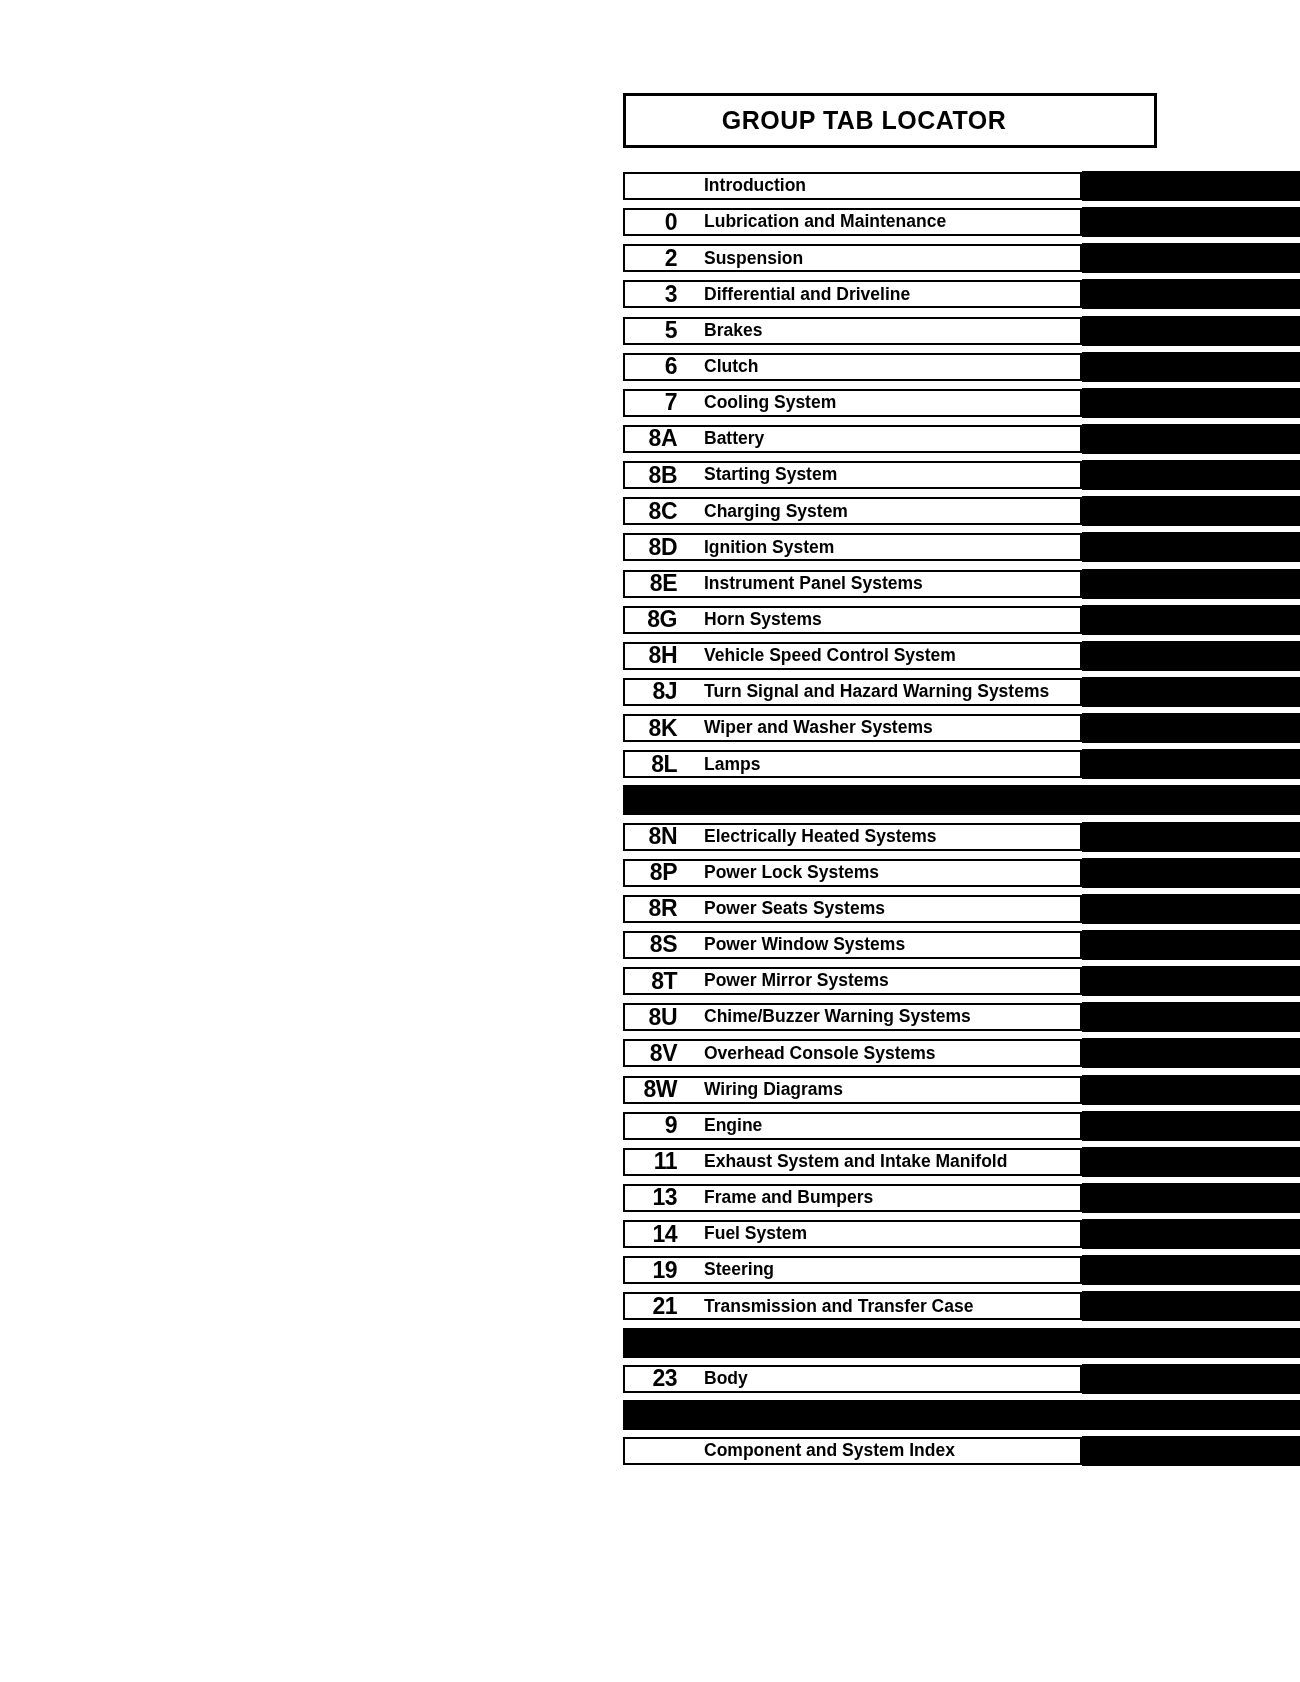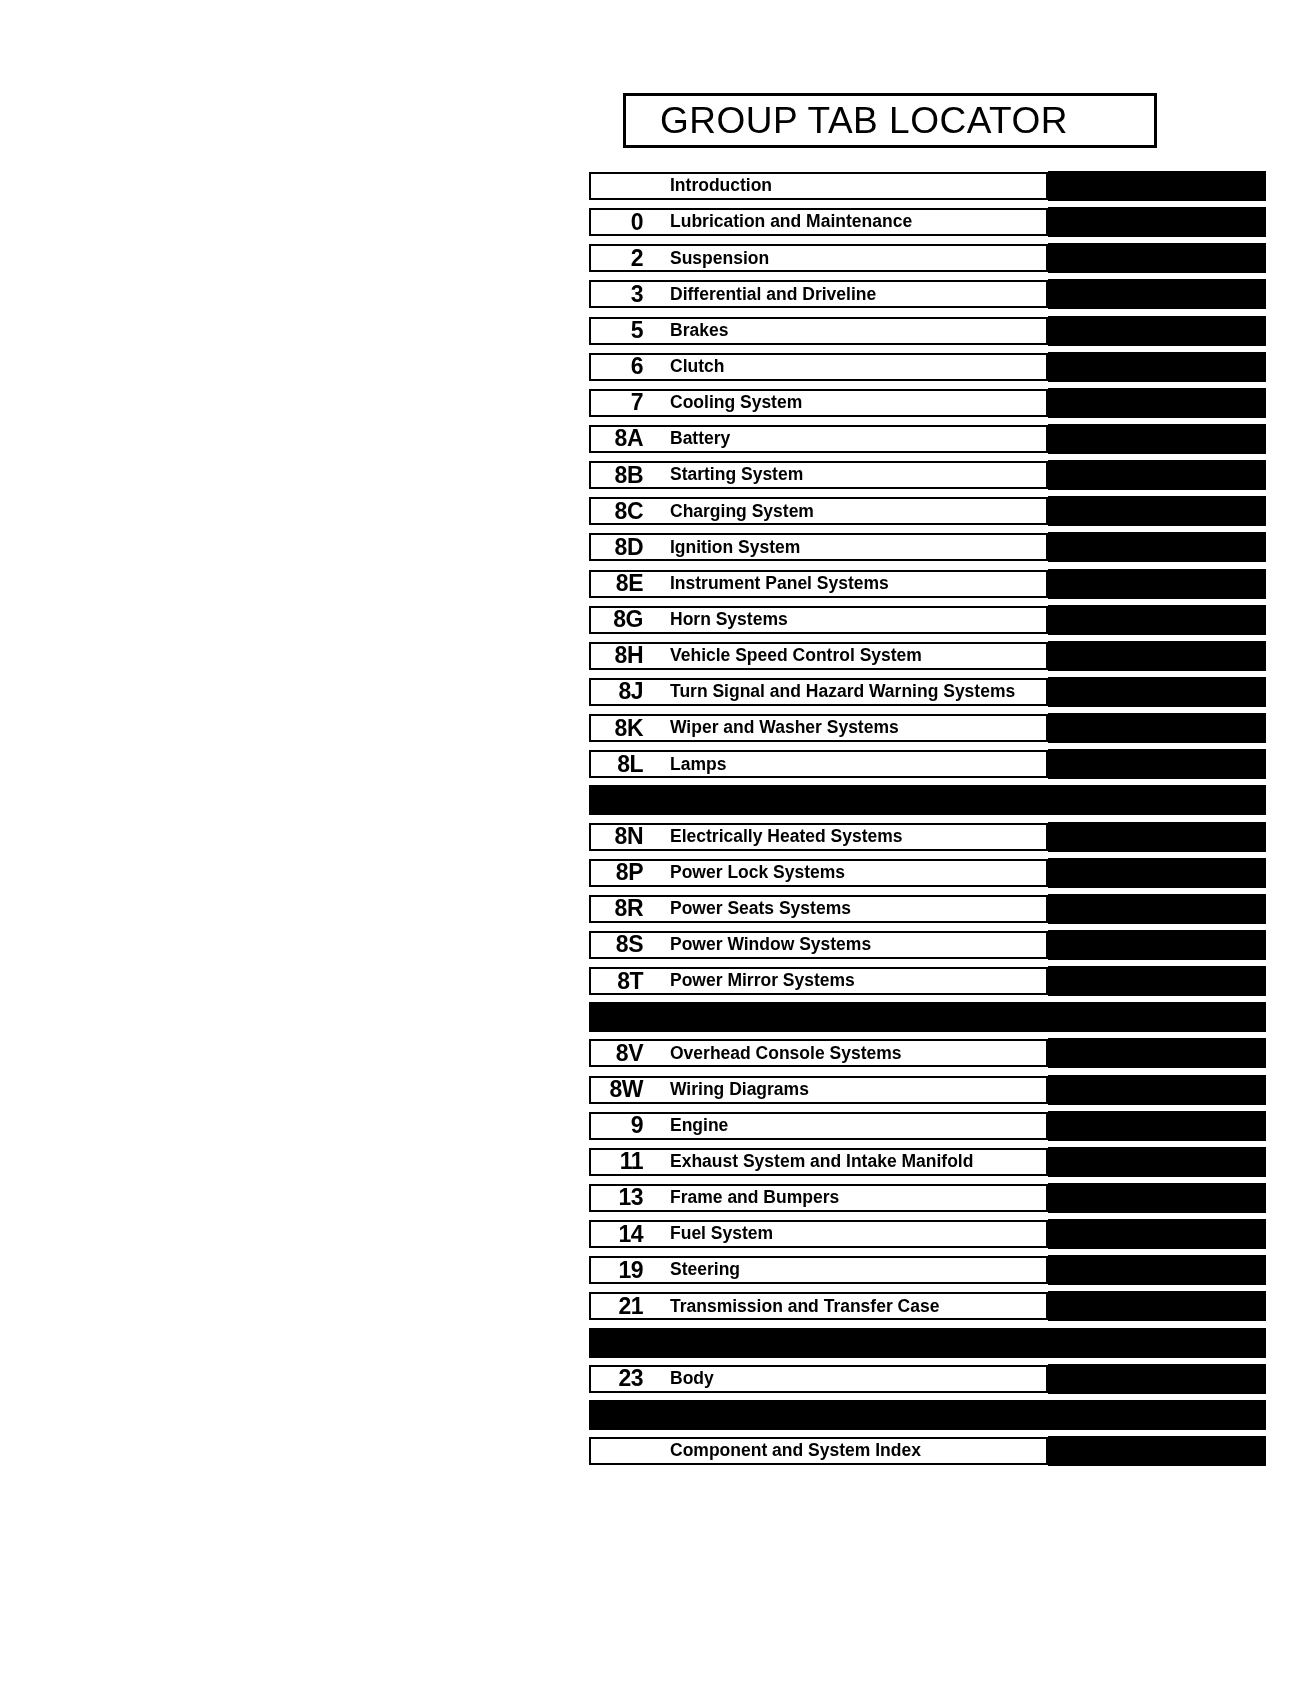--- a/index.html
+++ b/index.html
@@ -20,29 +20,29 @@
     width:534px; height:55px;
     border:3px solid var(--ink);
     box-sizing:border-box;
     background:var(--paper);
     display:flex;
     align-items:center;
     justify-content:center;
     padding-right:52px; 
   }
   .title-text {
-    font-weight:400;
-    font-size:37px;
+    font-weight:700;
+    font-size:25px;
     letter-spacing:0.5px;
     white-space:nowrap;
   }
 
   .rows {
     position:absolute;
-    left:589px; top:172px;
+    left:623px; top:172px;
     width:677px; 
   }
   .row {
     display:flex;
     align-items:stretch;
     height:28px;
     margin-bottom:8.15px; 
   }
   .row-box {
     width:459px; 
@@ -259,20 +259,24 @@
 
   <div class="row">
     <div class="row-box">
       <span class="row-code">8T</span>
       <span class="row-label">Power Mirror Systems</span>
     </div>
     <div class="row-tab"></div>
   </div>
 
   <div class="row">
+    <div class="row-box">
+      <span class="row-code">8U</span>
+      <span class="row-label">Chime/Buzzer Warning Systems</span>
+    </div>
     <div class="row-tab"></div>
   </div>
 
   <div class="row">
     <div class="row-box">
       <span class="row-code">8V</span>
       <span class="row-label">Overhead Console Systems</span>
     </div>
     <div class="row-tab"></div>
   </div>

